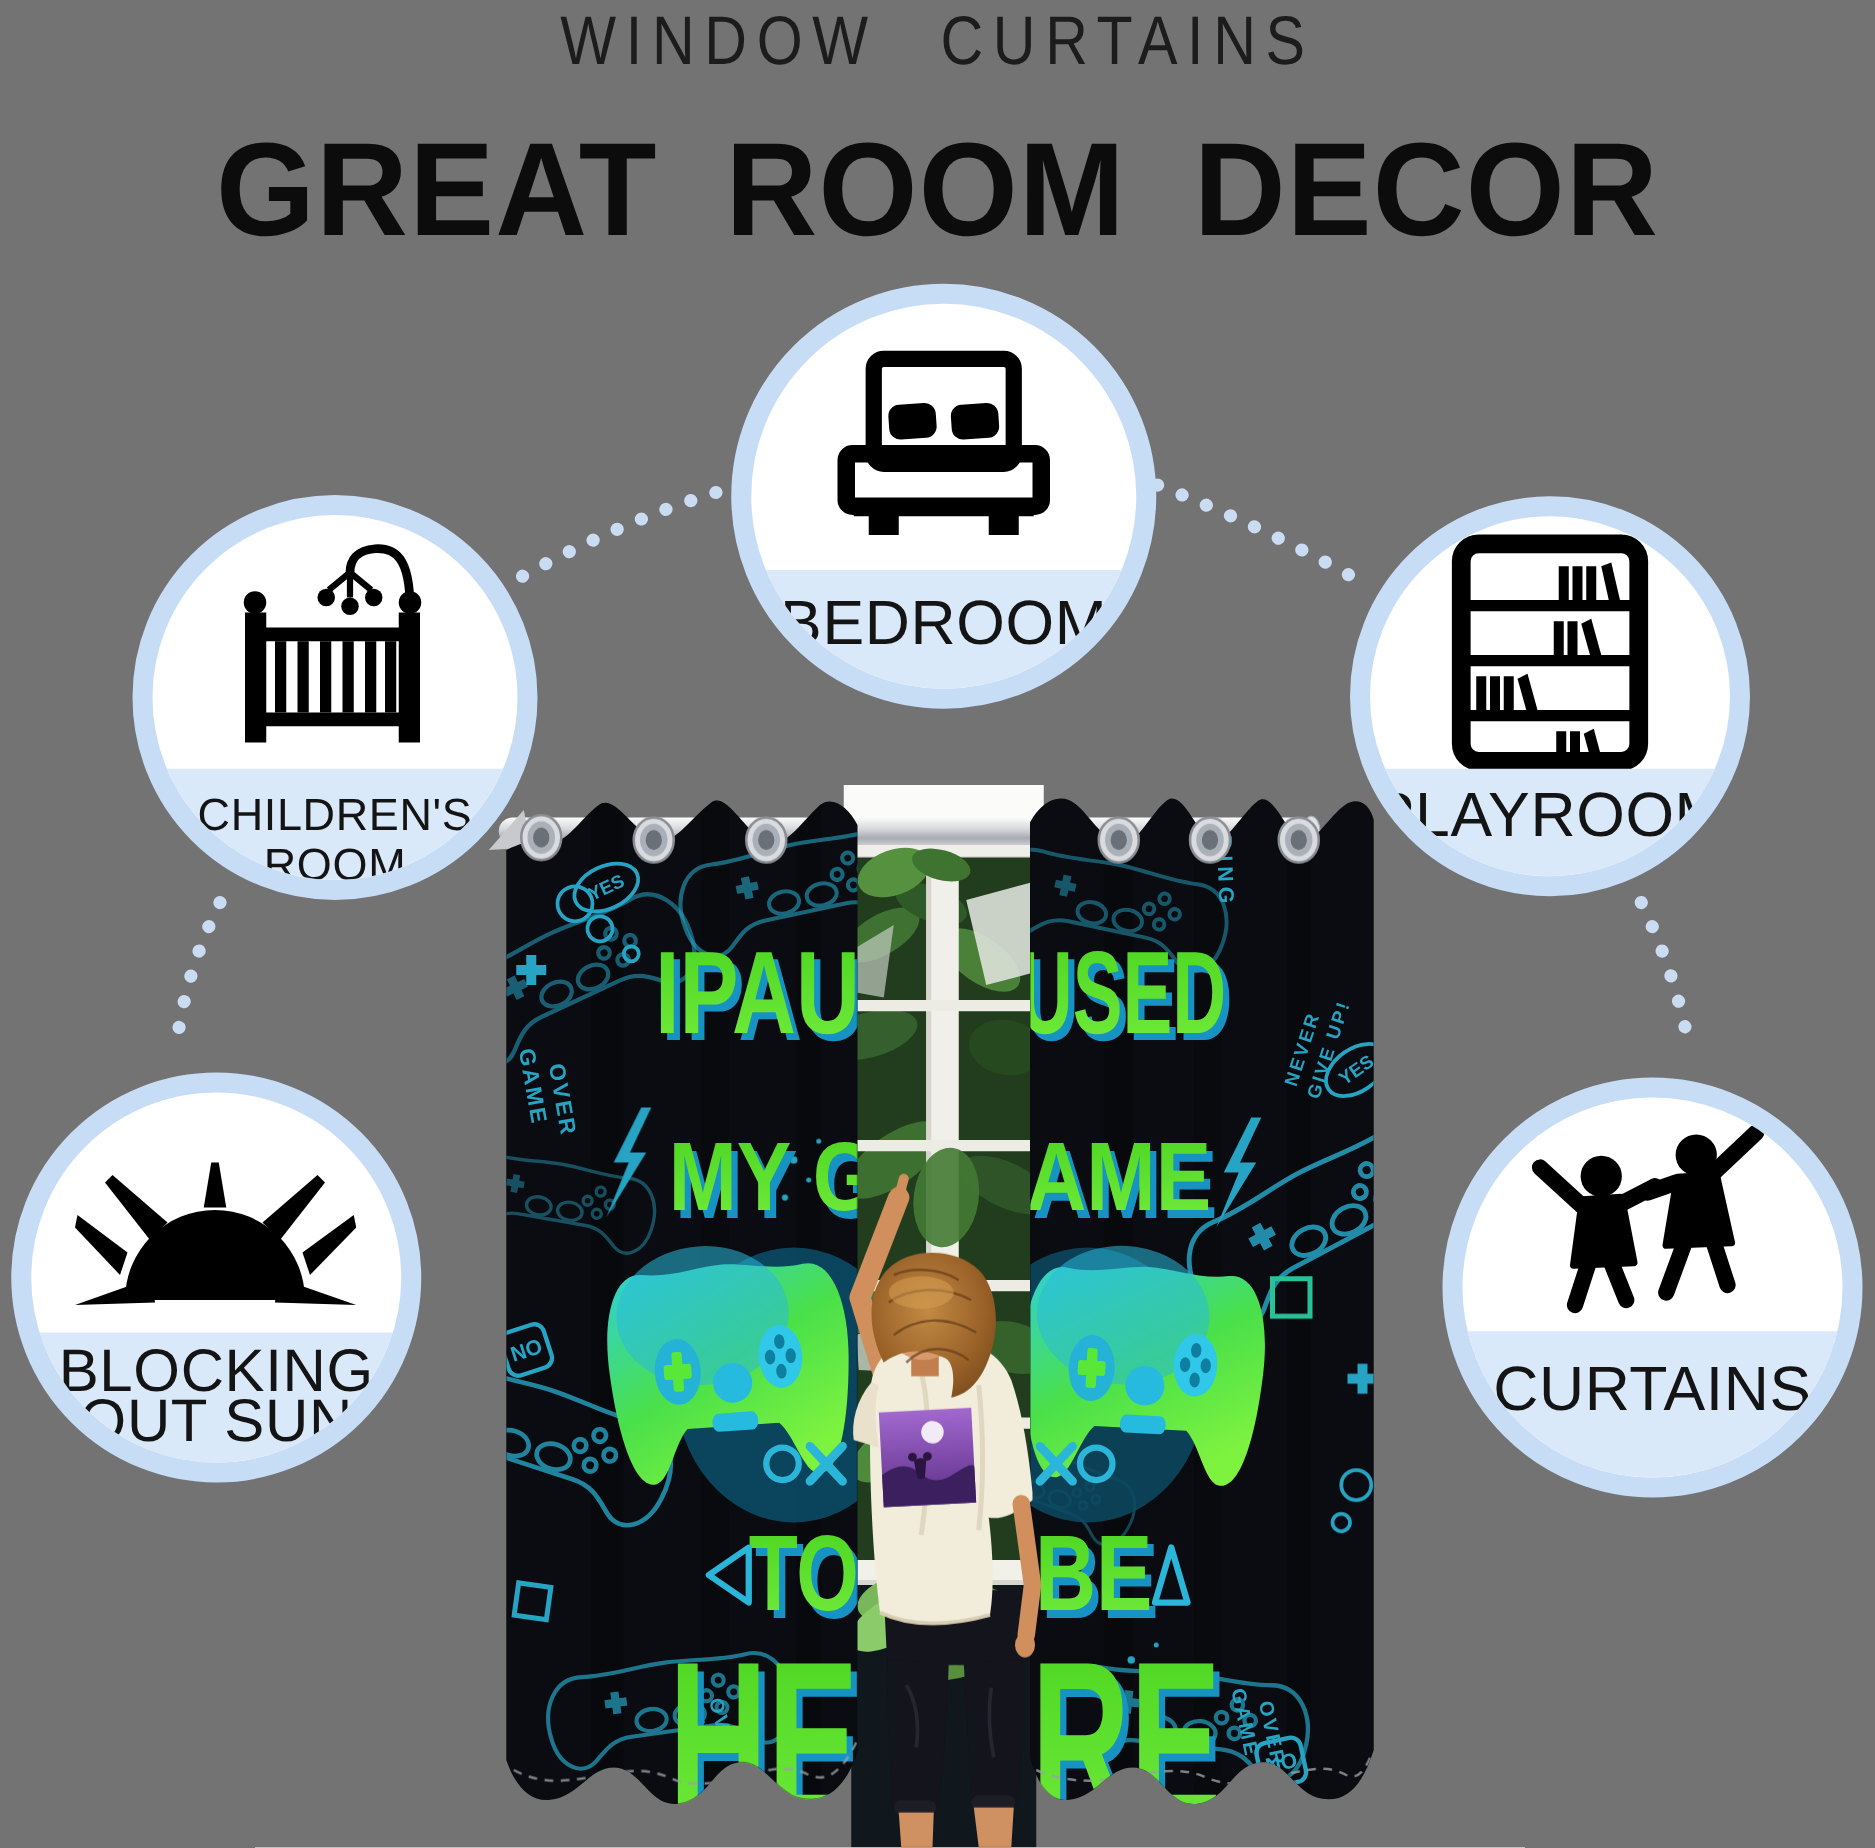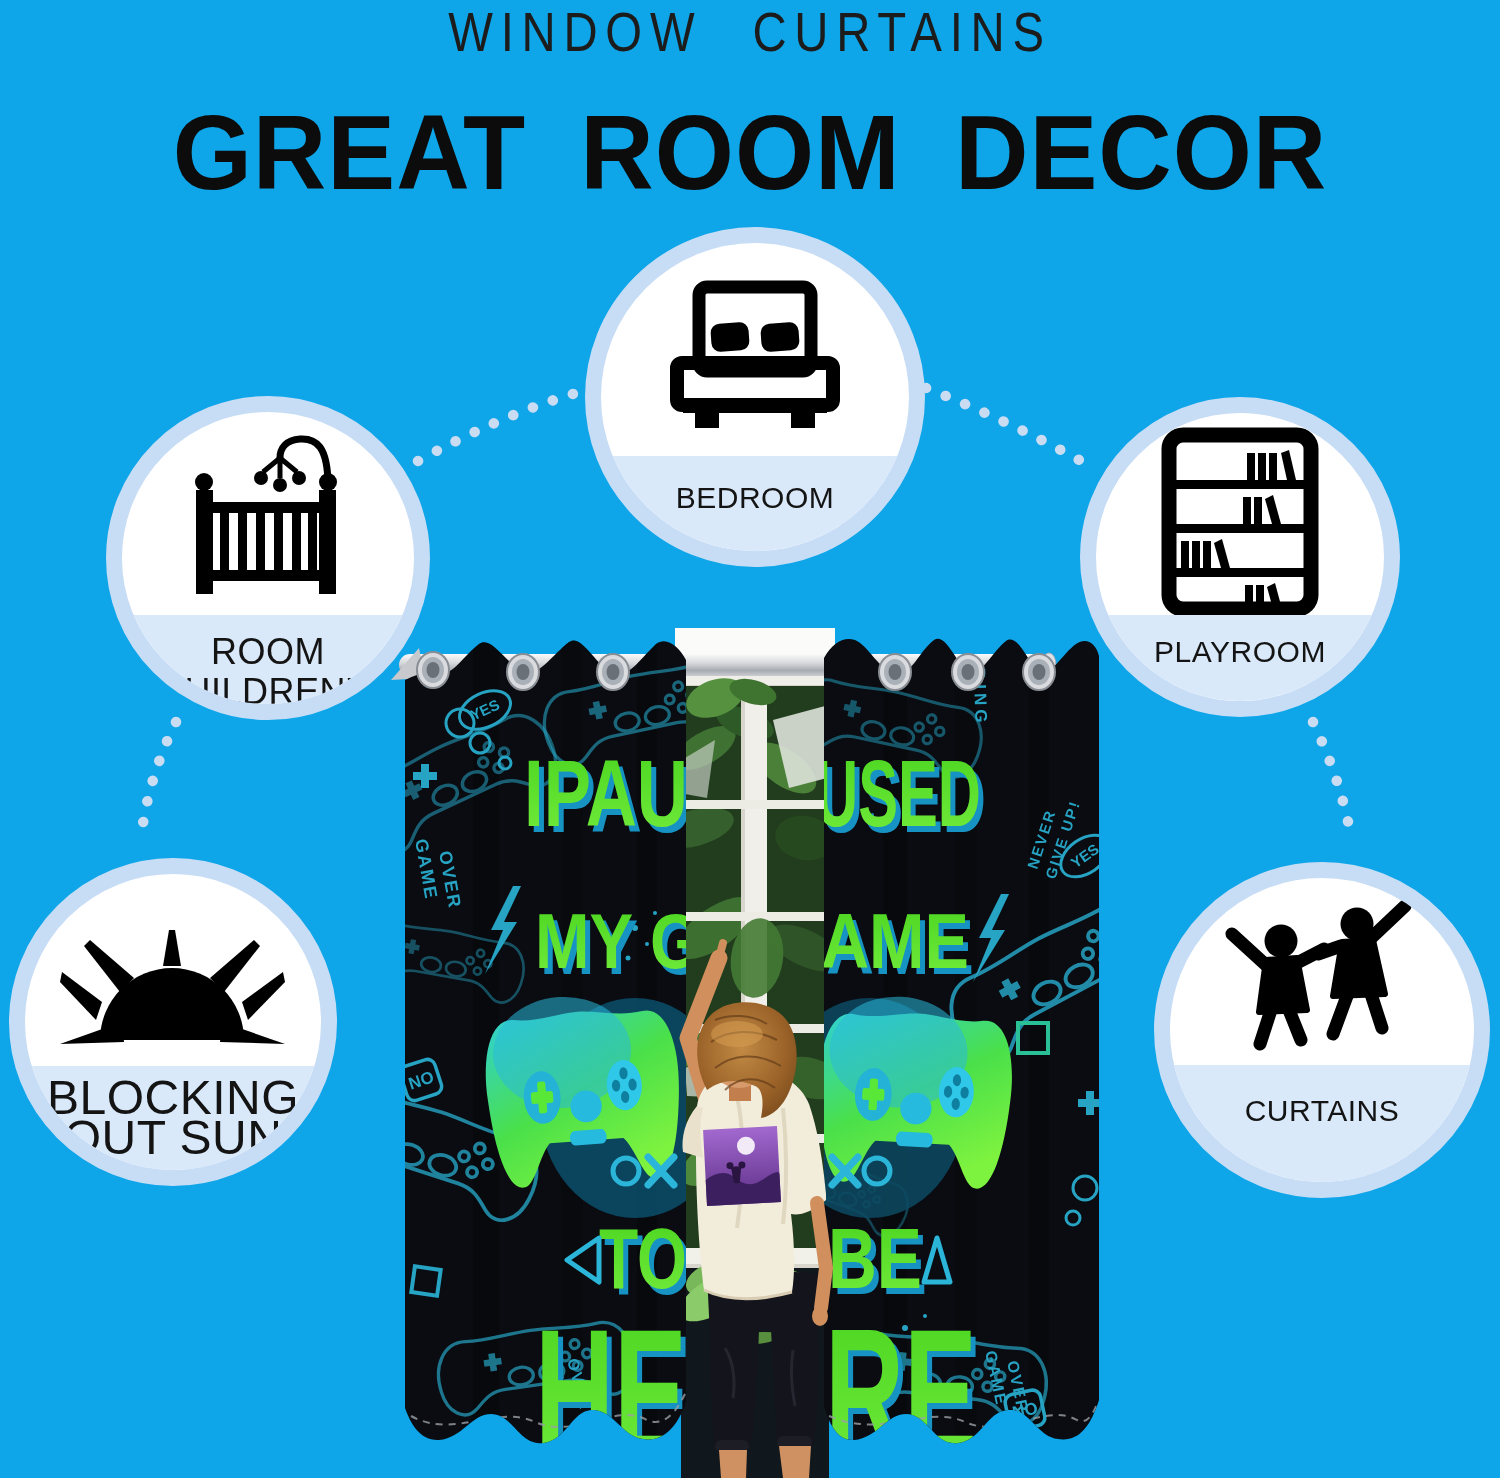--- a/index.html
+++ b/index.html
@@ -1,28 +1,28 @@
 <!DOCTYPE html>
 <html><head>
 <meta charset="utf-8">
 <style>
   html,body{margin:0;padding:0;background:#fff}
-  .page{position:relative;width:1500px;height:1478px;background:#0ea5e9;overflow:hidden;
+  .page{position:relative;width:1500px;height:1478px;background:#737373;overflow:hidden;
         font-family:"Liberation Sans",sans-serif;color:#111}
   .sub{position:absolute;top:0px;left:0;width:100%;text-align:center;
        font-size:55px;font-weight:400;letter-spacing:9px;word-spacing:34px;
        color:#1c1c1c;transform:scaleX(.86);white-space:nowrap}
   .title{position:absolute;top:92px;left:0;width:100%;text-align:center;
        font-size:106px;font-weight:700;letter-spacing:1px;word-spacing:26px;
        color:#0c0c0c;transform:scaleX(.96);white-space:nowrap}
   .connectors{position:absolute;left:0;top:0;z-index:1}
   .feature{position:absolute;border:16px solid #c7ddf5;border-radius:50%;
        background:#fff;overflow:hidden;z-index:2}
   .chord{position:absolute;left:-4px;right:-4px;bottom:-4px;background:#d9e9fa}
-  .flabel{position:absolute;left:0;right:0;text-align:center;font-size:30px;
+  .flabel{position:absolute;left:0;right:0;text-align:center;font-size:50px;
        line-height:42px;letter-spacing:.5px;color:#141414;font-weight:400}
   .flabel span{display:block}
   .flabel span:empty{display:none}
   .ficon{position:absolute}
   #f-bedroom  {left:585px;top:227px;width:308px;height:308px}
   #f-bedroom  .chord{top:213px}
   #f-bedroom  .flabel{top:234px}
   #f-childrens{left:106px;top:396px;width:292px;height:292px}
   #f-childrens .chord{top:203px}
   #f-childrens .flabel{top:220px;font-size:36px;line-height:40px}
@@ -88,22 +88,22 @@
       <rect x="40" y="76" width="116" height="11" fill="#000"></rect>
       <rect x="40" y="144" width="116" height="11" fill="#000"></rect>
       <rect x="52" y="87" width="9" height="57" fill="#000"></rect>
       <rect x="70" y="87" width="9" height="57" fill="#000"></rect>
       <rect x="88" y="87" width="9" height="57" fill="#000"></rect>
       <rect x="106" y="87" width="9" height="57" fill="#000"></rect>
       <rect x="124" y="87" width="9" height="57" fill="#000"></rect>
       <rect x="140" y="87" width="9" height="57" fill="#000"></rect>
     </svg>
     <div class="flabel">
+      <span>CHILDREN'S</span>
       <span>ROOM</span>
-      <span>CHILDREN'S</span>
     </div>
   </div>
 
   <div class="feature" id="f-classroom">
     <svg class="ficon" style="left:59px;top:12px" width="170" height="195" viewBox="0 0 170 195">
       <rect x="14" y="10" width="142" height="174" rx="14" fill="none" stroke="#000" stroke-width="15"></rect>
       <rect x="21" y="55" width="128" height="9" fill="#000"></rect>
       <rect x="21" y="99" width="128" height="9" fill="#000"></rect>
       <rect x="21" y="143" width="128" height="9" fill="#000"></rect>
       <rect x="92" y="28" width="8" height="27" fill="#000"></rect>

